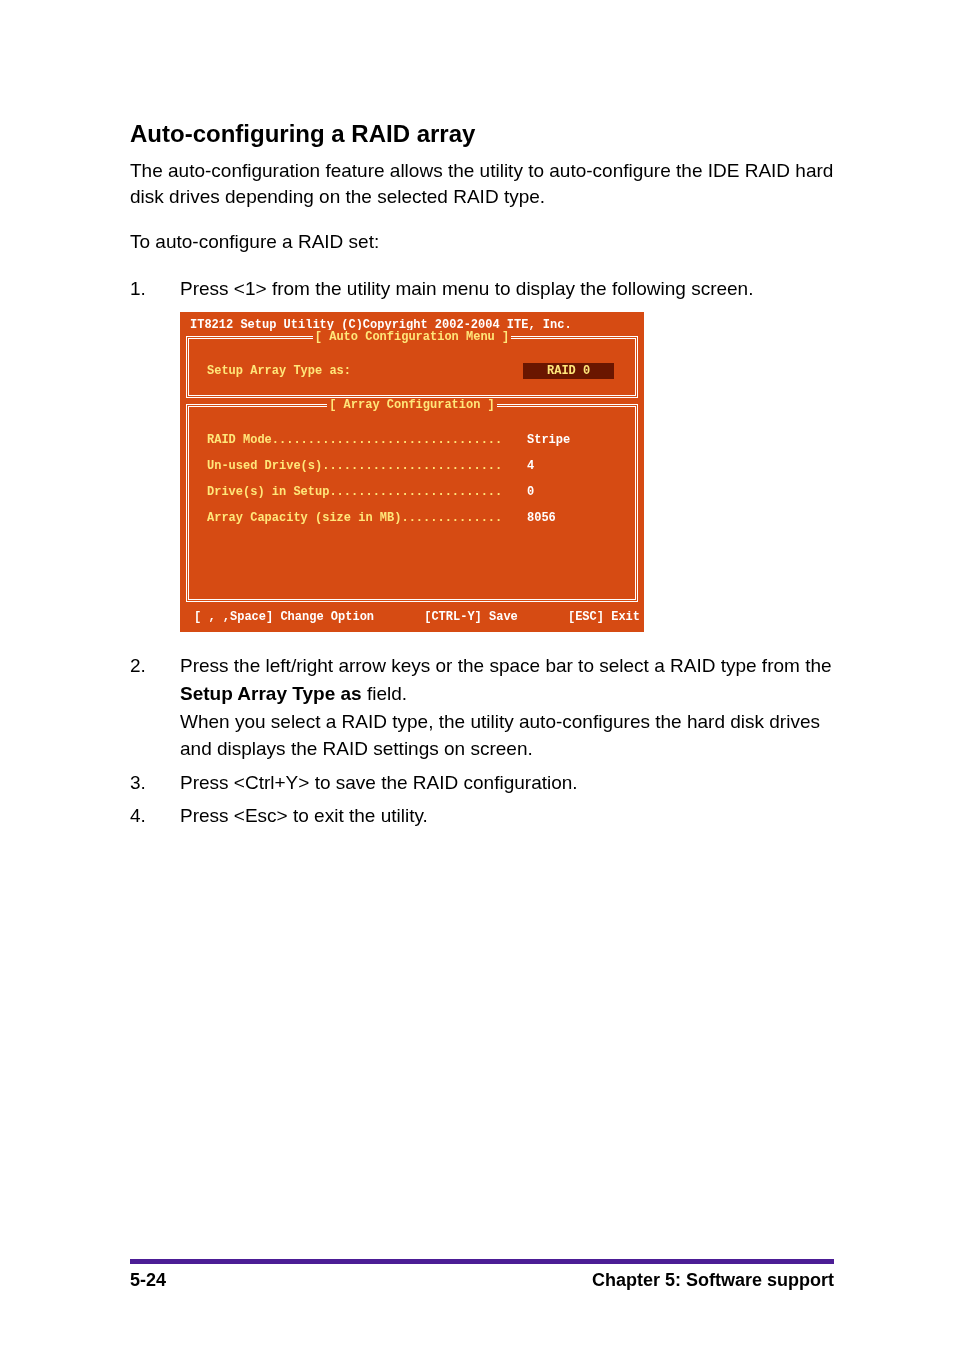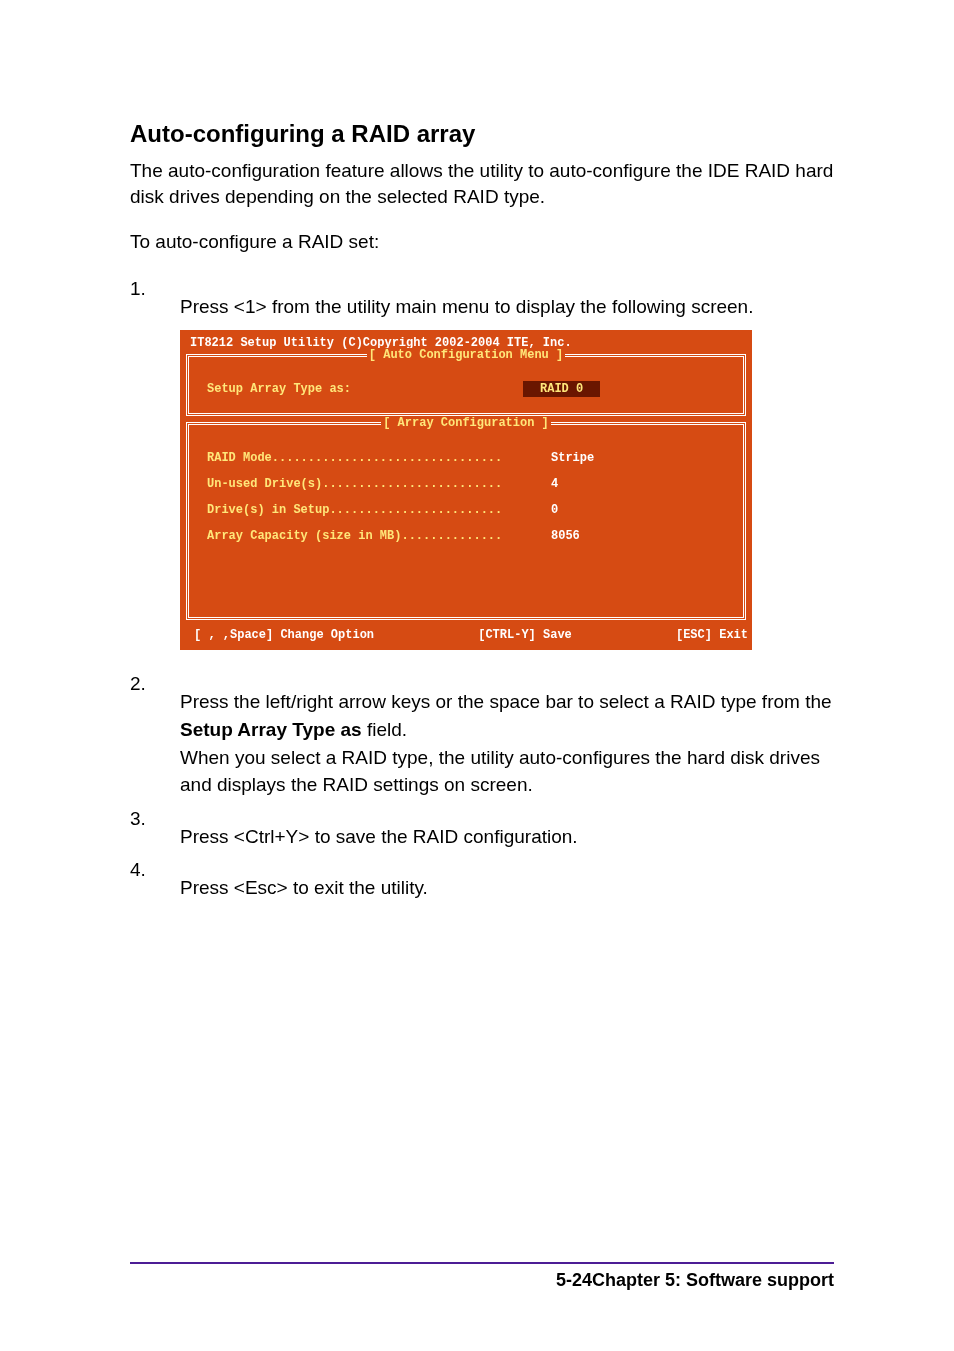--- a/index.html
+++ b/index.html
@@ -37,29 +37,28 @@
     font-size: 19px;
     line-height: 1.45;
     margin-bottom: 6px;
   }
   ol.steps > li .num {
     width: 50px;
     flex: 0 0 50px;
   }
   ol.steps > li .txt {
     flex: 1;
-    margin-top: 18px;
   }
   .bold {
     font-weight: 700;
   }
 
   
   .bios {
-    width: 572px;
+    width: 464px;
     margin: 10px 0 20px 50px;
     background: #d64b13;
     color: #fff;
     font-family: "Courier New", monospace;
     font-size: 12px;
     font-weight: 700;
     padding: 0;
   }
   .bios-title {
     padding: 6px 10px 2px 10px;
@@ -79,34 +78,33 @@
     font-size: 12px;
   }
   .panel-label span {
     background: #d64b13;
     padding: 0 2px;
     color: #ffe77a;
   }
   .cfg-row {
     display: flex;
     margin: 12px 0;
-    gap: 24px;
   }
   .cfg-row .lab {
     width: 320px;
     color: #ffe77a;
     white-space: pre;
   }
   .cfg-row .val {
     color: #fff;
   }
   .hl {
     background: #6a1600;
     color: #ffe77a;
-    padding: 1px 17px;
+    padding: 1px 24px;
   }
   .top-cfg-row {
     display: flex;
     margin: 10px 0 6px 0;
     align-items: center;
     gap: 16px;
   }
   .top-cfg-row .lab2 {
     width: 300px;
     color: #ffe77a;
@@ -122,24 +120,24 @@
   .bios-footer .seg { white-space: pre; }
   .panel2 {
     padding-bottom: 62px;
   }
 
   .page-footer {
     position: absolute;
     left: 130px;
     right: 120px;
     bottom: 60px;
-    border-top: 2px solid #4c1d95;
+    border-top: 5px solid #4c1d95;
     padding-top: 6px;
     display: flex;
-    justify-content: flex-end;
+    justify-content: space-between;
     font-size: 18px;
     font-weight: 700;
   }
 </style>
 </head>
 <body>
 
 <div class="page">
   <h2>Auto-configuring a RAID array</h2>
   <p class="body">The auto-configuration feature allows the utility to auto-configure the IDE RAID hard disk drives depending on the selected RAID type.</p>

